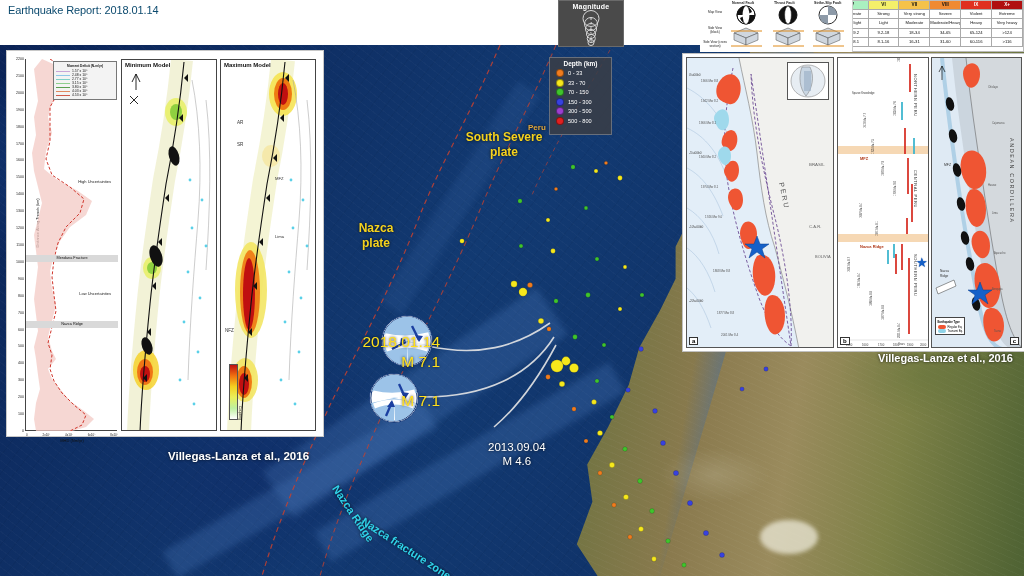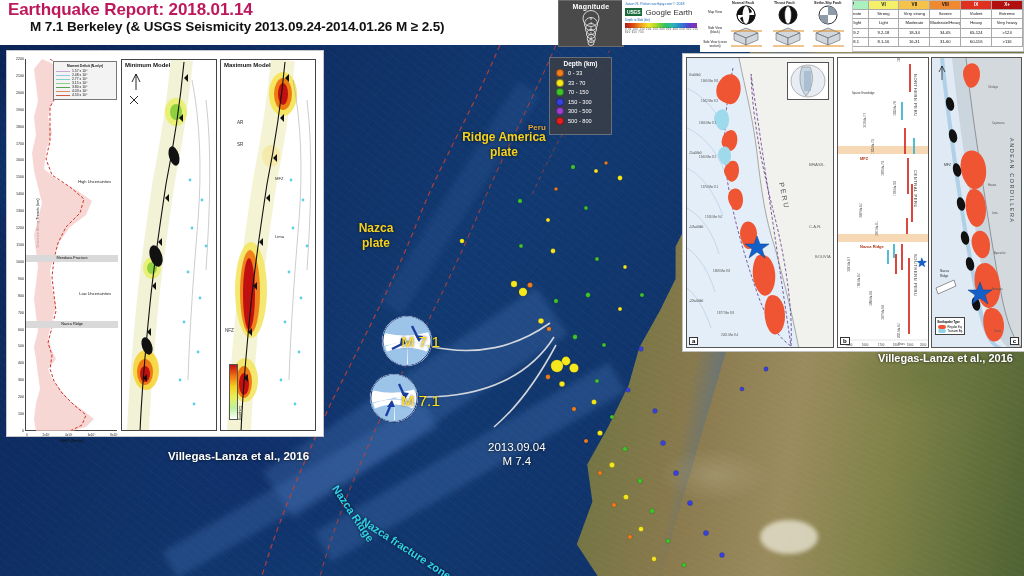--- a/index.html
+++ b/index.html
@@ -1,21 +1,21 @@
 <!DOCTYPE html>
 <html><head>
 <meta charset="utf-8">
 <style>
   html,body{margin:0;padding:0;background:#fff;}
   body{width:1024px;height:576px;overflow:hidden;font-family:"Liberation Sans",sans-serif;}
   #root{position:relative;width:1024px;height:576px;background:#ffffff;overflow:hidden;}
 
   
   .title-block{position:absolute;left:8px;top:2px;width:640px;z-index:60;}
-  .title-l1{font-size:17px;font-weight:bold;color:#be185d;letter-spacing:-0.1px;line-height:16px;}
+  .title-l1{font-size:11px;font-weight:normal;color:#0c4a6e;letter-spacing:-0.1px;line-height:16px;}
   .title-l2{font-size:13.5px;font-weight:bold;color:#111;letter-spacing:-0.1px;line-height:17px;padding-left:22px;}
 
   
   .map{position:absolute;left:0;top:45px;width:1024px;height:531px;overflow:hidden;
        background:#0e2a63;}
   .ocean{position:absolute;inset:0;
     background:
       radial-gradient(ellipse 300px 160px at 120px 120px, #123a7a 0%, rgba(18,58,122,0) 70%),
       radial-gradient(ellipse 260px 200px at 260px 420px, #10306b 0%, rgba(16,48,107,0) 70%),
       linear-gradient(120deg,#0b2356 0%,#123a72 45%,#0d2a5f 100%);
@@ -300,68 +300,57 @@
         <polygon points="35,25 31,18 39,19" fill="#1b3fa0"></polygon>
         <polygon points="22,26 17,33 25,33" fill="#1b3fa0"></polygon>
       </svg>
     </div>
 
     <div class="mlabel lbl-nazca">
       <div>Nazca</div>
       <div>plate</div>
     </div>
     <div class="mlabel lbl-sam">
-      <div>Ridge America</div>
+      <div>South Severe</div>
       <div>plate</div>
     </div>
     <div class="mlabel lbl-peru">Peru</div>
     <div class="mlabel lbl-ridge">Nazca Ridge</div>
     <div class="mlabel lbl-nfz">Nazca fracture zone</div>
 
     <div class="ann ann1">
+      <div>2018.01.14</div>
       <div>M 7.1</div>
     </div>
     <div class="ann ann2">
       <div>M 7.1</div>
     </div>
     <div class="ann3">
       <div>2013.09.04</div>
-      <div>M 7.4</div>
+      <div>M 4.6</div>
     </div>
 
   </div>
 
   <div class="title-block">
     <div class="title-l1">Earthquake Report: 2018.01.14</div>
-    <div class="title-l2">M 7.1 Berkeley (&amp; USGS Seismicity 2013.09.24-2014.01.26 M ≥ 2.5)</div>
   </div>
 
   <div class="maglegend">
     <div class="mt">Magnitude</div>
     <div class="mag-stack">
       <div class="mag-c" style="top:0px;width:15px;height:15px;line-height:15px;">8</div>
       <div class="mag-c" style="top:7px;width:12px;height:12px;line-height:12px;">7</div>
       <div class="mag-c" style="top:13px;width:10px;height:10px;line-height:10px;">6</div>
       <div class="mag-c" style="top:19px;width:8px;height:8px;line-height:8px;">5</div>
       <div class="mag-c" style="top:24px;width:6.5px;height:6.5px;line-height:6px;font-size:3.4px;">4</div>
       <div class="mag-c" style="top:29px;width:5px;height:5px;line-height:5px;font-size:3px;">3</div>
     </div>
   </div>
 
-  <div class="usgsblock">
-    <div class="ub-attr">Jason R. Patton
-earthjay.com © 2018</div>
-    <div class="ub-row">
-      <span class="ub-usgs">USGS</span>
-      <span class="ub-ge">Google Earth</span>
-    </div>
-    <div class="ub-cap">Depth to Slab (km)</div>
-    <div class="ub-bar"></div>
-    <div class="ub-ticks">0 50 100 150 200 250 300 350 400 450 500 550 600 650 700</div>
-  </div>
 
   <div class="depthlegend">
     <div class="dl-title">Depth (km)</div>
     <div class="dl-row">
       <span class="dl-dot" style="background:#f07c1e"></span>
       <span class="dl-txt">0 - 33</span>
     </div>
     <div class="dl-row">
       <span class="dl-dot" style="background:#f6e81c"></span>
       <span class="dl-txt">33 - 70</span>

